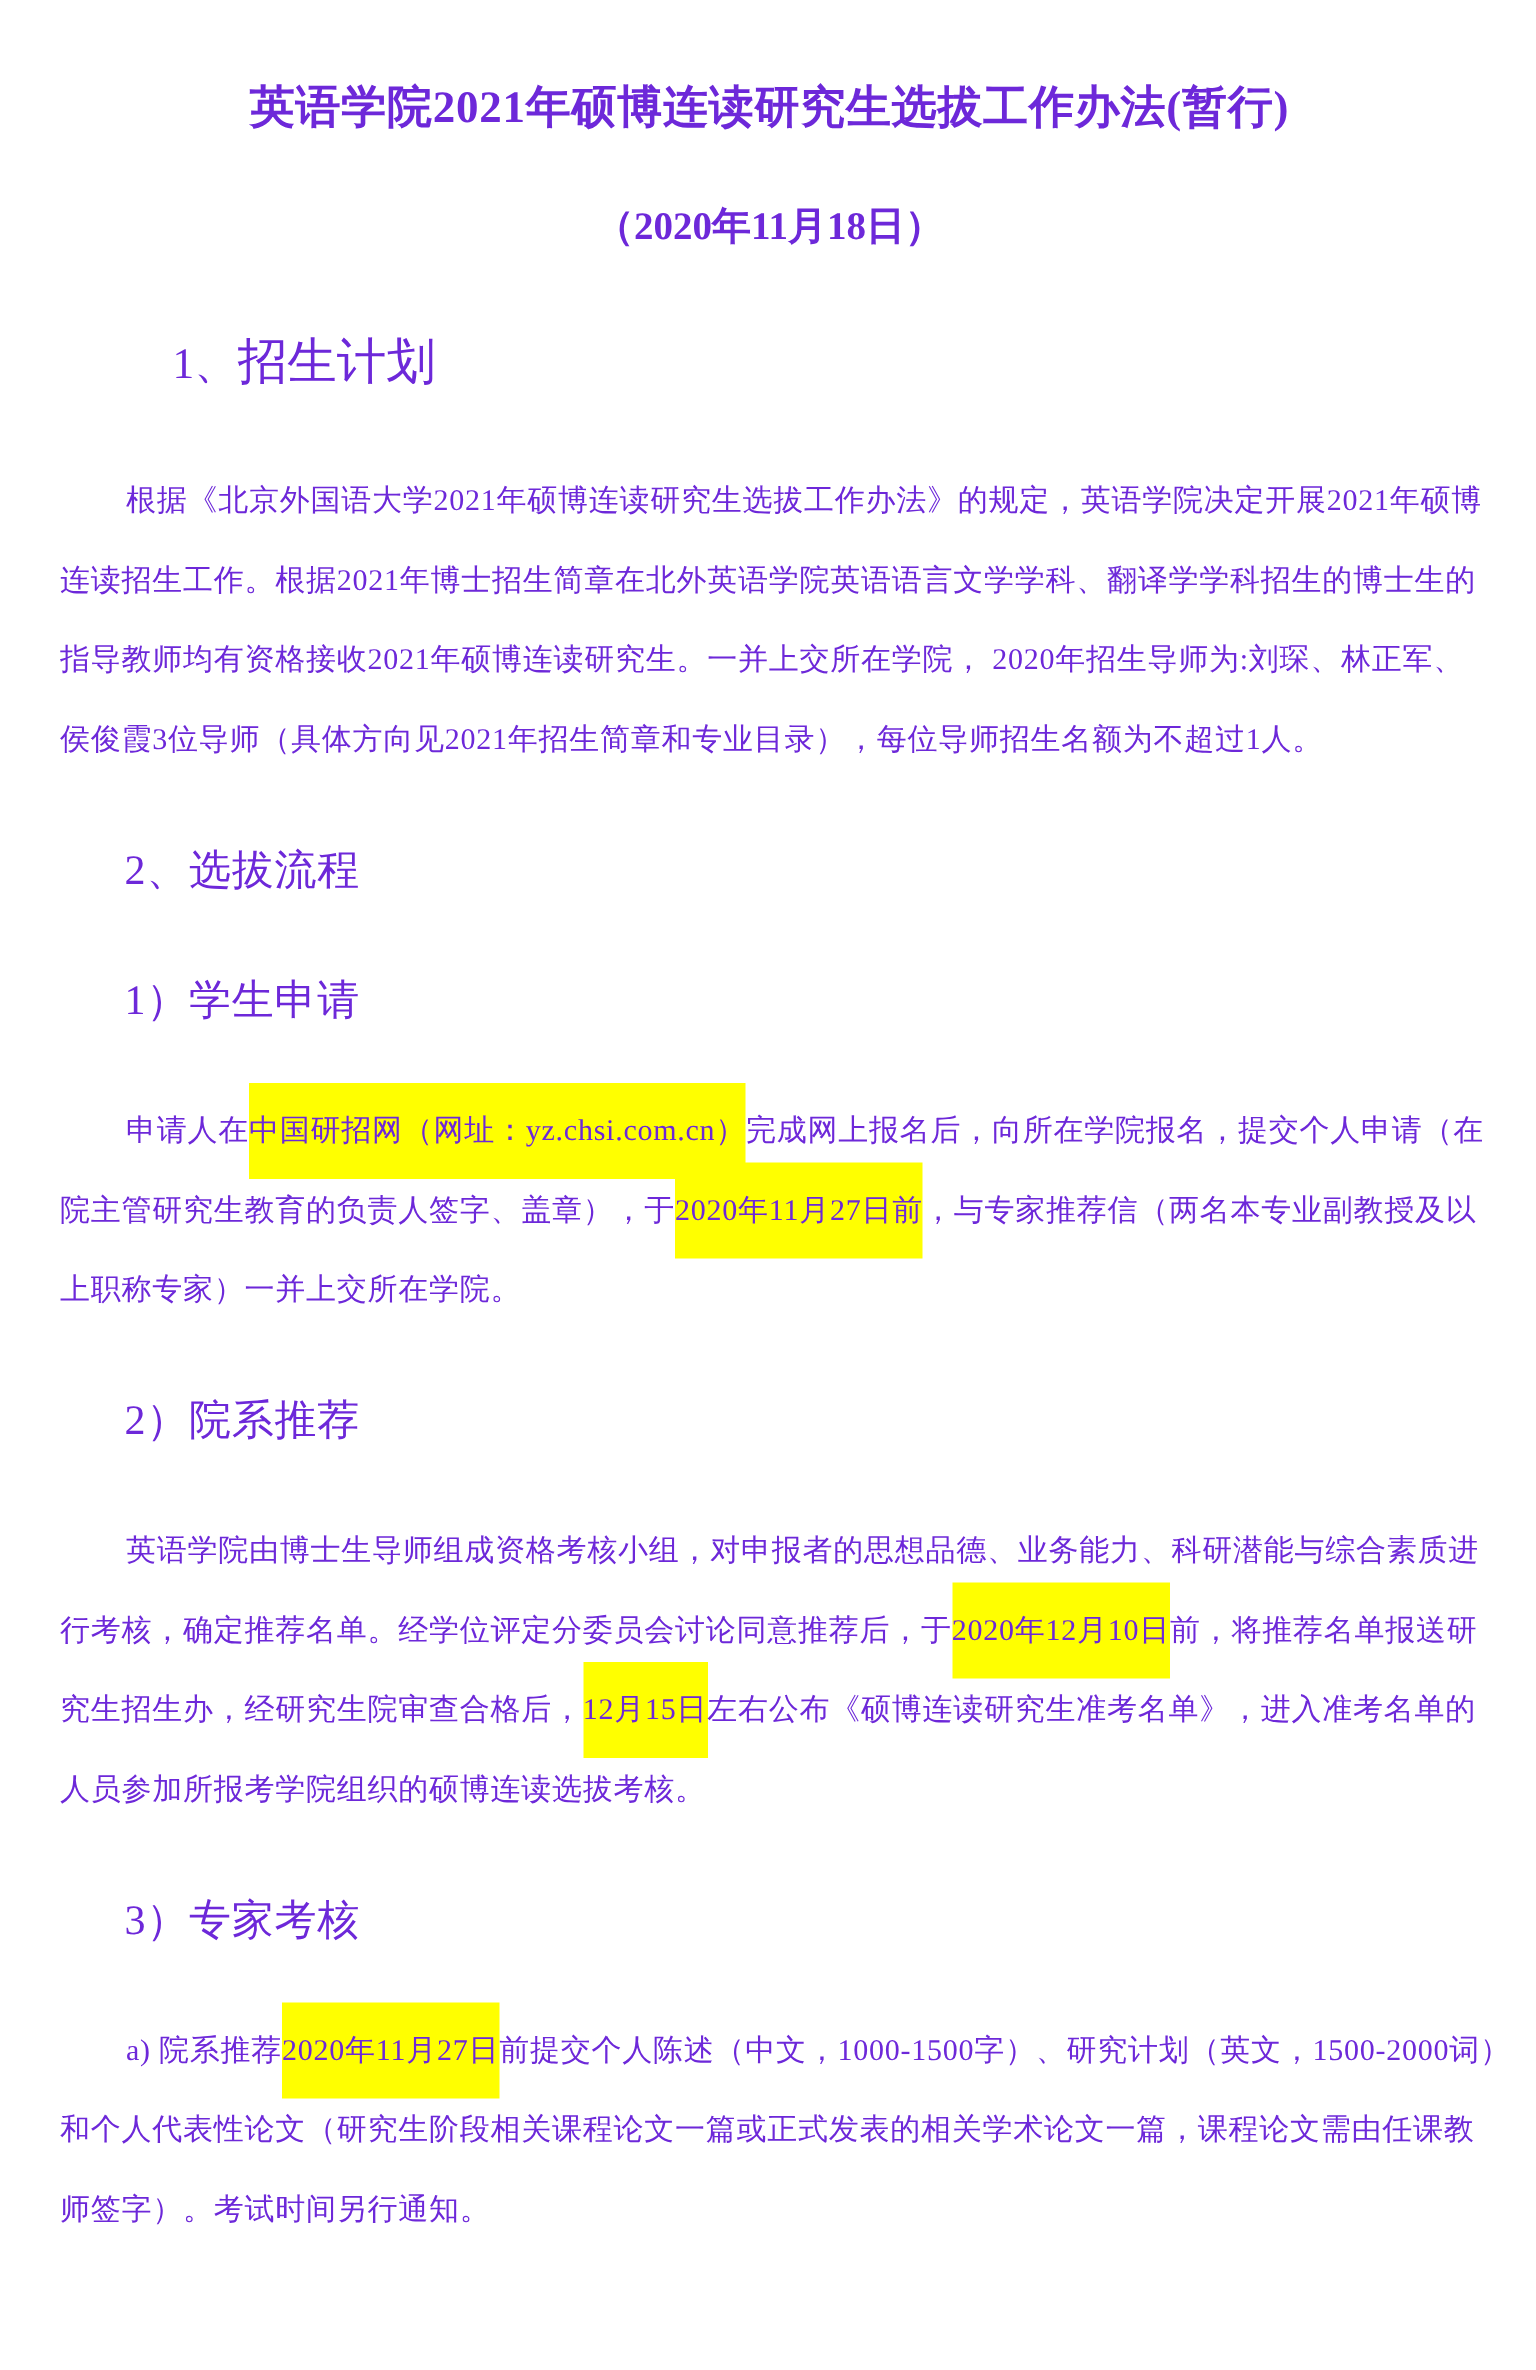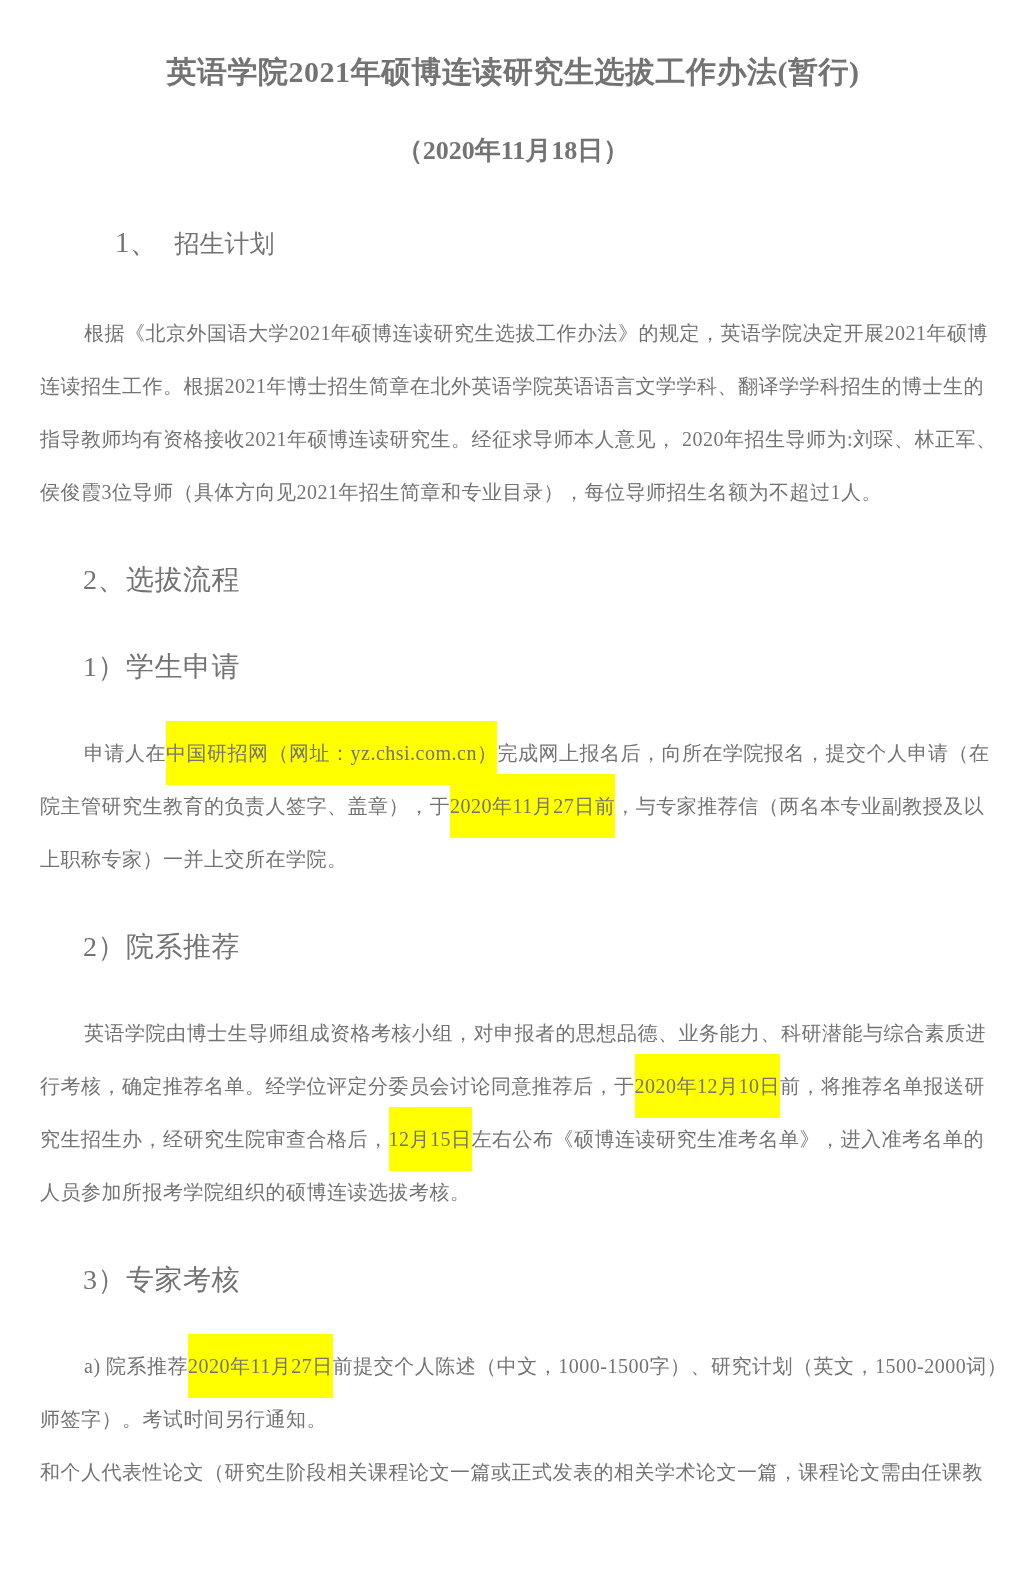--- a/index.html
+++ b/index.html
@@ -28,21 +28,21 @@
     margin-top: 42px;
     line-height: 34px;
   }
   .block { margin-top: 34px; }
   .block.numbered-heading {
     margin-top: 48px;
     padding-left: 75px;
     line-height: 53px;
   }
   .hnum { font-size: 29px; }
-  .hlabel { font-size: 25px; margin-left: 16px; }
+  .hlabel { font-size: 33px; }
   .block.heading {
     padding-left: 43px;
     font-size: 28px;
     line-height: 53px;
     letter-spacing: 0.5px;
   }
   .line {
     font-size: 20px;
     line-height: 53px;
     letter-spacing: 0.5px;
@@ -50,45 +50,45 @@
   }
   .line.indent { padding-left: 44px; }
   .hl {
     background: var(--hl, #ffff00);
     padding: 21px 0;
   }
 </style>
 </head>
 <body>
 
-<div class="page" style="--hl: #ffff00; color: #737373; background: rgb(255, 255, 255);">
+<div class="page" style="--hl: #ffff00; color: #6d28d9; background: rgb(255, 255, 255);">
   <div class="doc-title">英语学院2021年硕博连读研究生选拔工作办法(暂行)</div>
   <div class="doc-date">（2020年11月18日）</div>
   <div class="doc-body">
       <div class="block numbered-heading"><span class="hnum">1、</span><span class="hlabel">招生计划</span></div>
       <div class="block para">
         <div class="line indent"><span>根据《北京外国语大学2021年硕博连读研究生选拔工作办法》的规定，英语学院决定开展2021年硕博</span></div>
         <div class="line"><span>连读招生工作。根据2021年博士招生简章在北外英语学院英语语言文学学科、翻译学学科招生的博士生的</span></div>
-        <div class="line"><span>指导教师均有资格接收2021年硕博连读研究生。经征求导师本人意见， 2020年招生导师为:刘琛、林正军、</span></div>
+        <div class="line"><span>指导教师均有资格接收2021年硕博连读研究生。一并上交所在学院， 2020年招生导师为:刘琛、林正军、</span></div>
         <div class="line"><span>侯俊霞3位导师（具体方向见2021年招生简章和专业目录），每位导师招生名额为不超过1人。</span></div>
       </div>
       <div class="block heading">2、选拔流程</div>
       <div class="block heading">1）学生申请</div>
       <div class="block para">
         <div class="line indent"><span>申请人在</span><span class="hl">中国研招网（网址：yz.chsi.com.cn）</span><span>完成网上报名后，向所在学院报名，提交个人申请（在</span></div>
         <div class="line"><span>院主管研究生教育的负责人签字、盖章），于</span><span class="hl">2020年11月27日前</span><span>，与专家推荐信（两名本专业副教授及以</span></div>
         <div class="line"><span>上职称专家）一并上交所在学院。</span></div>
       </div>
       <div class="block heading">2）院系推荐</div>
       <div class="block para">
         <div class="line indent"><span>英语学院由博士生导师组成资格考核小组，对申报者的思想品德、业务能力、科研潜能与综合素质进</span></div>
         <div class="line"><span>行考核，确定推荐名单。经学位评定分委员会讨论同意推荐后，于</span><span class="hl">2020年12月10日</span><span>前，将推荐名单报送研</span></div>
         <div class="line"><span>究生招生办，经研究生院审查合格后，</span><span class="hl">12月15日</span><span>左右公布《硕博连读研究生准考名单》，进入准考名单的</span></div>
         <div class="line"><span>人员参加所报考学院组织的硕博连读选拔考核。</span></div>
       </div>
       <div class="block heading">3）专家考核</div>
       <div class="block para">
         <div class="line indent"><span>a) 院系推荐</span><span class="hl">2020年11月27日</span><span>前提交个人陈述（中文，1000-1500字）、研究计划（英文，1500-2000词）</span></div>
+        <div class="line"><span>和个人代表性论文（研究生阶段相关课程论文一篇或正式发表的相关学术论文一篇，课程论文需由任课教</span></div>
         <div class="line"><span>师签字）。考试时间另行通知。</span></div>
-        <div class="line"><span>和个人代表性论文（研究生阶段相关课程论文一篇或正式发表的相关学术论文一篇，课程论文需由任课教</span></div>
       </div>
     </div>
 </div>
 
 </body></html>

